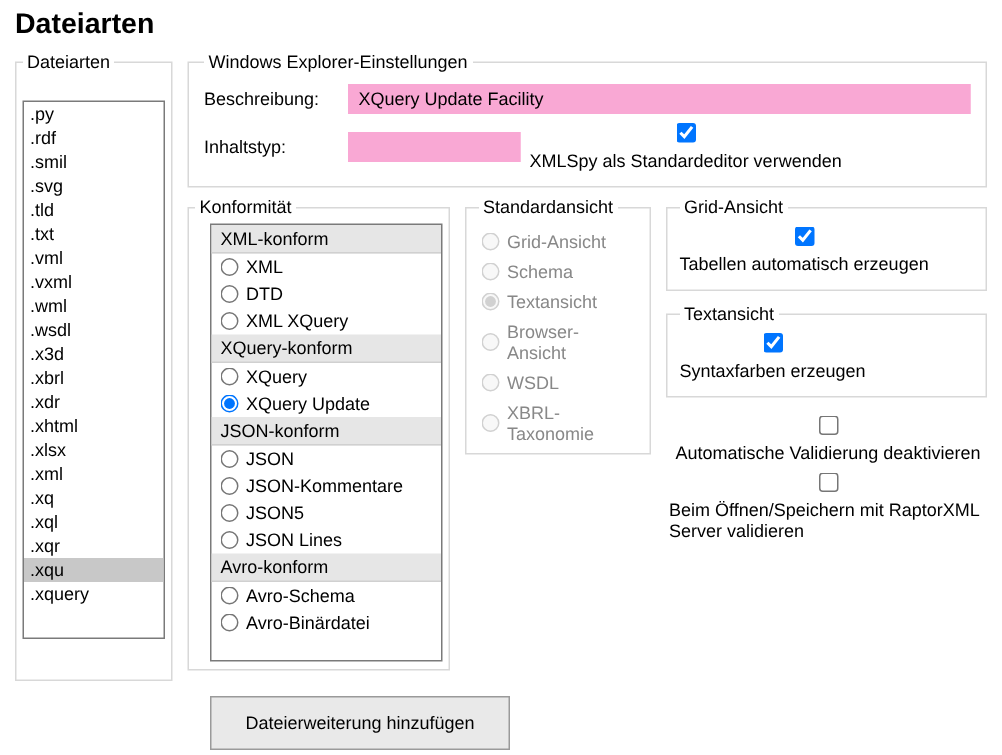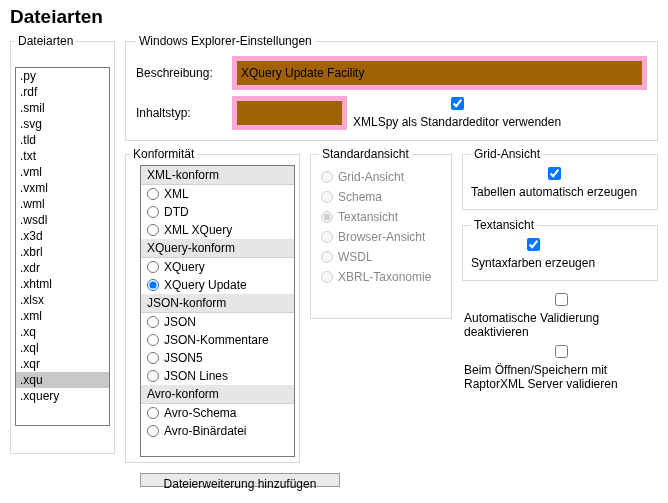--- a/index.html
+++ b/index.html
@@ -29,22 +29,22 @@
   .ft-list::-webkit-scrollbar { width: 16px; }
   .ft-list::-webkit-scrollbar-thumb { background: #c2c2c2; }
   .ft-list::-webkit-scrollbar-track { background: #f0f0f0; }
 
   .right-col { flex: 1; display: flex; flex-direction: column; gap: 6px; }
   .wes-fs { padding: 8px 10px 10px 10px; }
   .field-row { display: flex; align-items: center; margin-bottom: 6px; gap: 6px; }
   .field-row:last-child { margin-bottom: 0; }
   .lbl { width: 90px; }
   input.txt {
-    border: 5px solid #f9a8d4; height: 20px; padding: 12px 4px;
-    font: inherit; background: #a16207;
+    border: 3px solid #f9a8d4; height: 20px; padding: 2px 4px;
+    font: inherit; background: #f9a8d4;
   }
   .desc-input { flex: 1; }
   .ctype-input { width: 115px; }
   label.cb { display: inline-flex; align-items: center; gap: 5px; flex-direction: column; }
   input[type=checkbox] { margin: 0; width: 13px; height: 13px; }
 
   .mid-row { display: flex; gap: 10px; align-items: flex-start; }
   .konf-fs { width: 175px; height: 316px; padding: 4px; }
   .konf-list {
     border: 1px solid #7a7a7a; height: 292px; overflow-y: scroll; background:#fff;margin-left:10px;
@@ -54,35 +54,35 @@
   .konf-list::-webkit-scrollbar-track { background: #f0f0f0; }
   .konf-header {
     background: #e6e6e6; padding: 2px 6px; font-size: 12px;
     border-bottom: 1px solid #d0d0d0;
   }
   .konf-opt {
     display: flex; align-items: center; gap: 5px; padding: 2px 6px;
   }
   .konf-opt input[type=radio]{ margin:0; width:12px; height:12px; }
 
-  .center-col { width: 142px; }
+  .center-col { width: 124px; }
   .std-fs { height: 172px; }
   .std-opts { color:#888; }
   .std-opts .konf-opt { padding: 3px 2px; }
   .std-opts input[type=radio] { accent-color:#888; }
   .std-opts input[type=radio]:checked { accent-color:#888; }
 
   .rcol { flex:1; display:flex; flex-direction:column; gap:8px; }
   .grid-fs, .text-fs { padding: 6px 8px 10px 8px; }
 
   .extra-checks { margin-top:4px; display:flex; flex-direction:column; gap:6px; padding-left:2px; }
 
   .btn-row { display:flex; gap:12px; margin-top:10px; justify-content:flex-start; padding-left:130px;}
   button.btn {
-    font: inherit; padding: 3px 12px; min-width: 200px; height: 14px;
+    font: inherit; padding: 3px 12px; min-width: 200px; height: 36px;
     background: #e9e9e9; border: 1px solid #9a9a9a; cursor: pointer;
   }
   .disabled-radio { color:#888; }
 </style>
 </head>
 <body>
 
 <div class="page">
   <h1>Dateiarten</h1>
 

